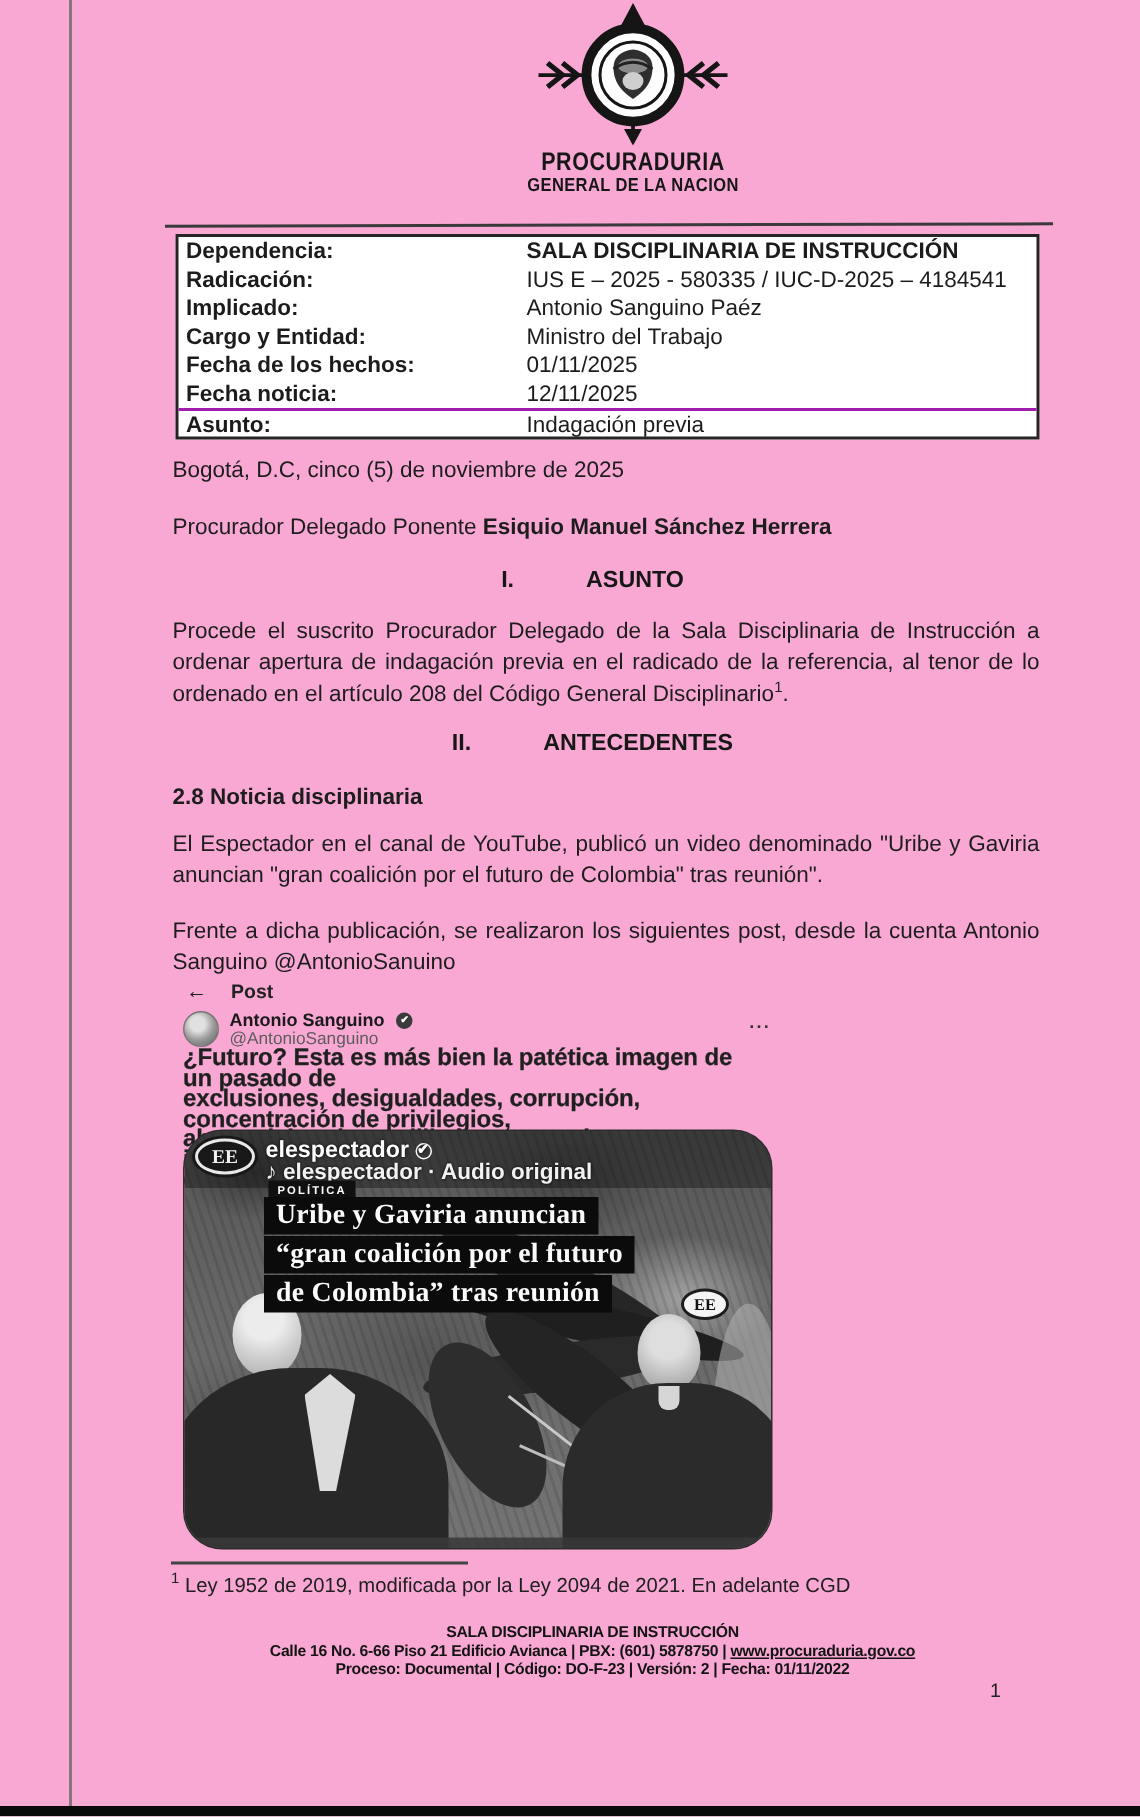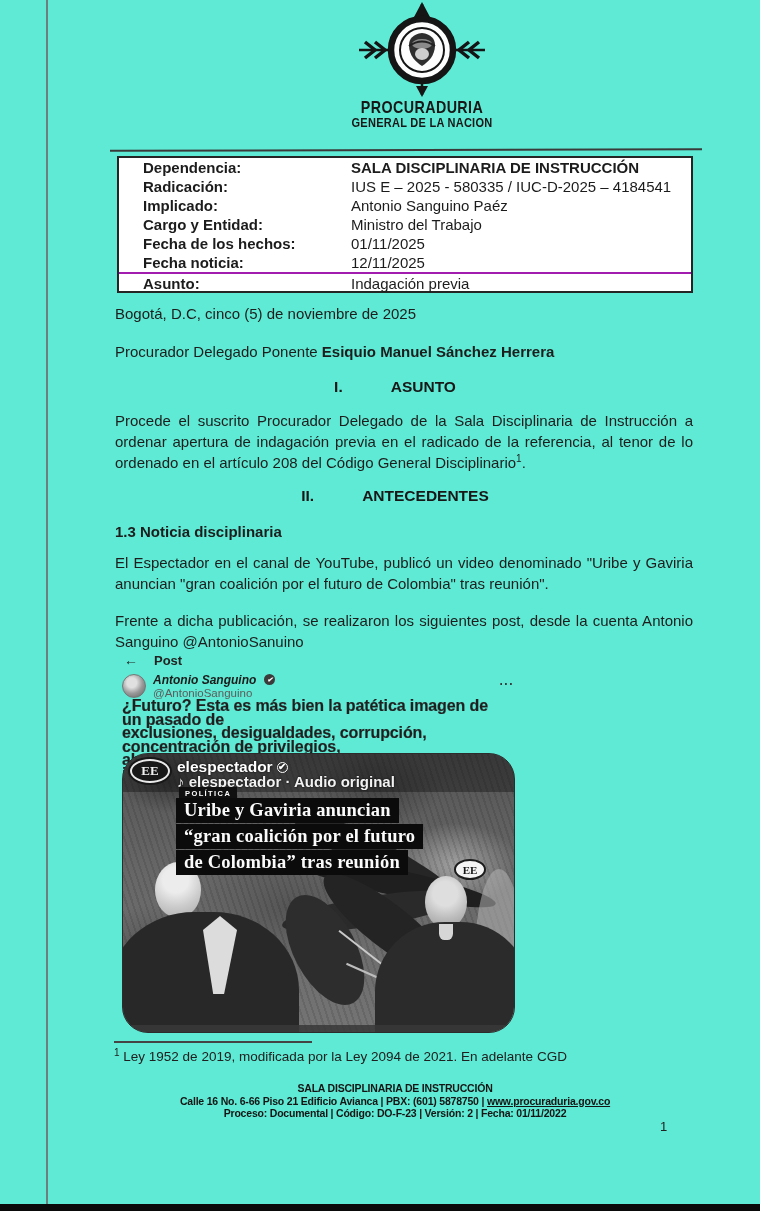--- a/index.html
+++ b/index.html
@@ -1,52 +1,52 @@
 <!DOCTYPE html>
 <html><head>
 <meta charset="utf-8">
 <style>
   * { margin:0; padding:0; box-sizing:border-box; }
   html,body { background:#ffffff; }
   body { font-family:"Liberation Sans", sans-serif; color:#1c1c1c; }
-  .page { position:relative; width:760px; height:1211px; background:#5eead4; overflow:hidden; }
+  .page { position:relative; width:760px; height:1211px; background:#f9a8d4; overflow:hidden; }
 
   
   .scan-left { position:absolute; left:46px; top:0; width:2px; height:1205px; background:#6f6f6f; opacity:.85; }
   .bottom-bar { position:absolute; left:0; top:1204px; width:760px; height:7px; background:#0a0a0a; }
   .top-rule { position:absolute; left:110px; top:149px; width:592px; height:2px; background:#3a3a3a; transform:rotate(-0.15deg); }
 
   
   .logo-block { position:absolute; left:338px; top:2px; width:168px; text-align:center; }
   .logo-block svg { display:block; margin:0 auto; }
   .logo-t1 { font-size:17px; font-weight:900; letter-spacing:.5px; transform:scaleX(.84); color:#171717; margin-top:1px; }
   .logo-t2 { font-size:12.5px; font-weight:900; letter-spacing:.3px; transform:scaleX(.88); color:#171717; margin-top:-2px; }
 
   
   .case-table { position:absolute; left:117px; top:156px; width:576px; border:2px solid #252525; background:#fff; }
   .ct-row { display:flex; height:19px; line-height:19px; font-size:15px; }
   .ct-row.sep { border-top:2px solid #a21caf; }
-  .ct-lbl { width:232px; padding-left:24px; font-weight:bold; white-space:nowrap; }
+  .ct-lbl { width:232px; padding-left:5px; font-weight:bold; white-space:nowrap; }
   .ct-val { flex:1; white-space:nowrap; }
   .ct-val.b { font-weight:bold; }
 
   
   .txt { position:absolute; left:115px; width:578px; font-size:15px; line-height:21px; color:#1d1d1d; }
   .just { text-align:justify; }
   .b { font-weight:bold; }
   .sec-head { position:absolute; left:115px; width:560px; display:flex; justify-content:center; gap:48px; font-weight:bold; font-size:15.5px; color:#171717; }
   sup.fn { font-size:10px; vertical-align:super; line-height:0; }
 
   
   .tweet-top { position:absolute; left:124px; top:652px; font-size:13px; font-weight:bold; color:#222; }
   .tweet-top .arrow { display:inline-block; width:30px; font-size:14px; }
   .author-row { position:absolute; left:122px; top:674px; width:392px; display:flex; align-items:flex-start; }
   .avatar { width:24px; height:24px; border-radius:50%; background:radial-gradient(circle at 40% 35%, #e0e0e0 0 25%, #9a9a9a 55%, #5d5d5d 100%); border:1px solid #777; flex:0 0 auto; }
   .names { margin-left:7px; }
-  .tname { font-size:12px; font-weight:bold; color:#1a1a1a; line-height:13px; display:flex; gap:8px;font-style:italic; }
+  .tname { font-size:12px; font-weight:bold; color:#1a1a1a; line-height:13px; display:flex; align-items:center; gap:8px; }
   .vbadge { display:inline-flex; width:11px; height:11px; border-radius:50%; background:#3b3b3b; color:#fff; font-size:7px; align-items:center; justify-content:center; }
   .handle { font-size:11.5px; color:#5c5c5c; line-height:13px; }
   .more { margin-left:auto; font-weight:bold; letter-spacing:1.5px; color:#333; font-size:12px; }
   .tweet-text { position:absolute; left:122px; top:699px; width:386px; font-size:16px; line-height:13.5px; color:#1f1f1f; letter-spacing:-.1px; white-space:pre-line; font-weight:bold; -webkit-text-stroke:.2px #333; }
 
   
   .media { position:absolute; left:122px; top:753px; width:393px; height:280px; border-radius:26px; overflow:hidden; border:1px solid #2c2c2c;
     background:
       radial-gradient(90px 60px at 85% 40%, #a0a0a0, transparent 70%),
       radial-gradient(70px 45px at 12% 10%, #3c3c3c, transparent 70%),
@@ -147,21 +147,21 @@
       <span>ASUNTO</span>
   </div>
 
   <p class="txt just" style="top:410px"><span>Procede el suscrito Procurador Delegado de la Sala Disciplinaria de Instrucción a ordenar apertura de indagación previa en el radicado de la referencia, al tenor de lo ordenado en el artículo 208 del Código General Disciplinario</span><sup class="fn">1</sup><span>.</span></p>
 
   <div class="sec-head" style="top:487px">
     <span>II.</span>
       <span>ANTECEDENTES</span>
   </div>
 
-  <p class="txt b" style="top:521px">1.3 Noticia disciplinaria</p>
+  <p class="txt b" style="top:521px">2.8 Noticia disciplinaria</p>
   <p class="txt just" style="top:552px">El Espectador en el canal de YouTube, publicó un video denominado "Uribe y Gaviria anuncian "gran coalición por el futuro de Colombia" tras reunión".</p>
   <p class="txt just" style="top:610px">Frente a dicha publicación, se realizaron los siguientes post, desde la cuenta Antonio Sanguino @AntonioSanuino</p>
 
   <div class="tweet-top">
     <span class="arrow">←</span><span>Post</span>
   </div>
 
   <div class="author-row">
     <div class="avatar"></div>
     <div class="names">

